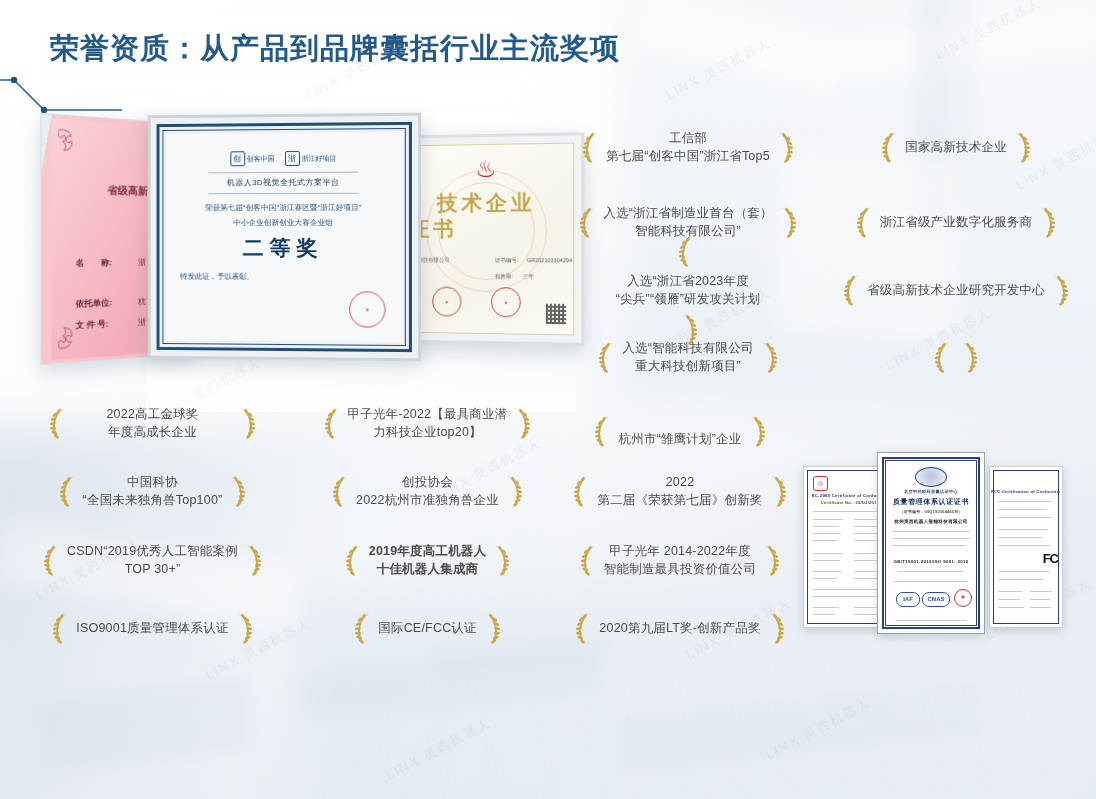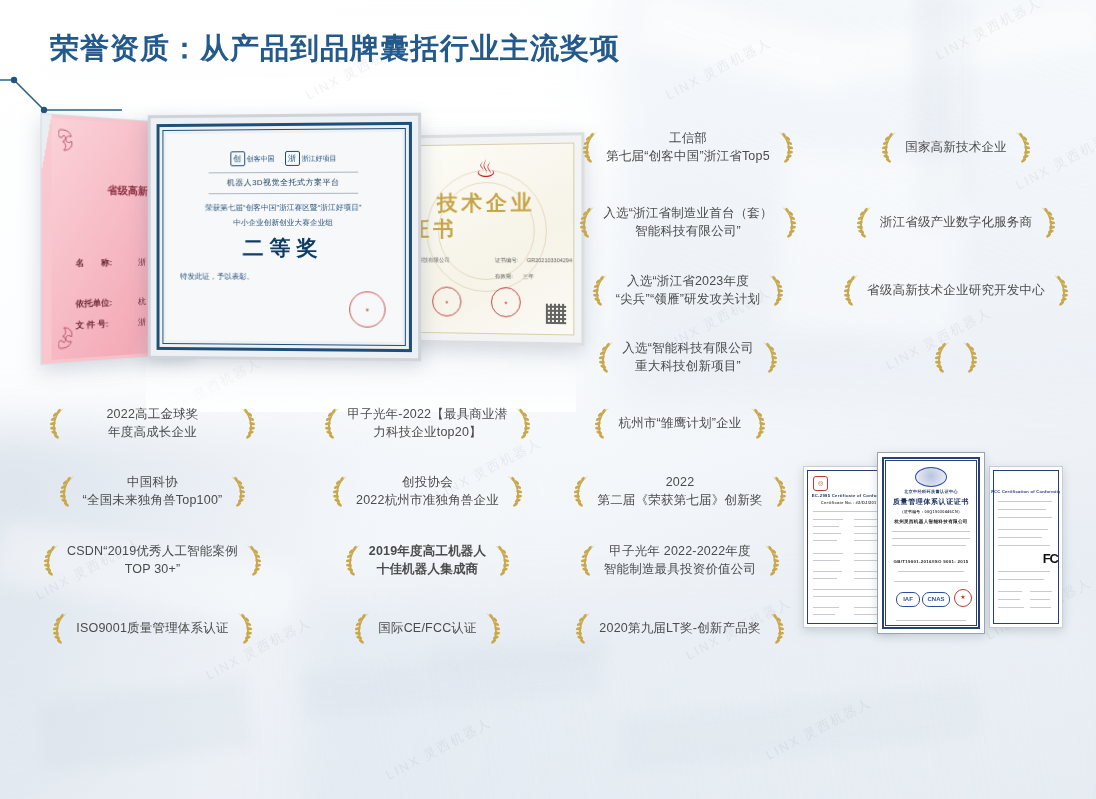--- a/index.html
+++ b/index.html
@@ -362,21 +362,21 @@
           <ellipse cx="4.6" cy="13" rx="3" ry="1.5" transform="rotate(-25 4.6 13)"></ellipse>
           <ellipse cx="3.8" cy="17.6" rx="3" ry="1.5" transform="rotate(-12 3.8 17.6)"></ellipse>
           <ellipse cx="4" cy="22.2" rx="3" ry="1.5" transform="rotate(5 4 22.2)"></ellipse>
           <ellipse cx="5.2" cy="26.6" rx="3" ry="1.5" transform="rotate(20 5.2 26.6)"></ellipse>
           <ellipse cx="7.4" cy="30.4" rx="3" ry="1.5" transform="rotate(38 7.4 30.4)"></ellipse>
           <ellipse cx="9.8" cy="5" rx="2.6" ry="1.3" transform="rotate(-55 9.8 5)"></ellipse>
         </g>
       </svg>
   </div>
 
-  <div class="award" style="left:560px;top:265px;width:256px;height:50px;">
+  <div class="award" style="left:560px;top:265px;width:256px;height:50px;flex-direction:column;">
     <svg class="laurel" viewBox="0 0 20 34">
         <g fill="#c9a84c">
           <path d="M15 2C8 6 4 13 4 21c0 5 2 9 5 11-2-4-3-8-3-12C6 13 9 7 15 2z"></path>
           <ellipse cx="6.4" cy="8.5" rx="3" ry="1.5" transform="rotate(-40 6.4 8.5)"></ellipse>
           <ellipse cx="4.6" cy="13" rx="3" ry="1.5" transform="rotate(-25 4.6 13)"></ellipse>
           <ellipse cx="3.8" cy="17.6" rx="3" ry="1.5" transform="rotate(-12 3.8 17.6)"></ellipse>
           <ellipse cx="4" cy="22.2" rx="3" ry="1.5" transform="rotate(5 4 22.2)"></ellipse>
           <ellipse cx="5.2" cy="26.6" rx="3" ry="1.5" transform="rotate(20 5.2 26.6)"></ellipse>
           <ellipse cx="7.4" cy="30.4" rx="3" ry="1.5" transform="rotate(38 7.4 30.4)"></ellipse>
           <ellipse cx="9.8" cy="5" rx="2.6" ry="1.3" transform="rotate(-55 9.8 5)"></ellipse>
@@ -787,21 +787,21 @@
           <ellipse cx="4.6" cy="13" rx="3" ry="1.5" transform="rotate(-25 4.6 13)"></ellipse>
           <ellipse cx="3.8" cy="17.6" rx="3" ry="1.5" transform="rotate(-12 3.8 17.6)"></ellipse>
           <ellipse cx="4" cy="22.2" rx="3" ry="1.5" transform="rotate(5 4 22.2)"></ellipse>
           <ellipse cx="5.2" cy="26.6" rx="3" ry="1.5" transform="rotate(20 5.2 26.6)"></ellipse>
           <ellipse cx="7.4" cy="30.4" rx="3" ry="1.5" transform="rotate(38 7.4 30.4)"></ellipse>
           <ellipse cx="9.8" cy="5" rx="2.6" ry="1.3" transform="rotate(-55 9.8 5)"></ellipse>
         </g>
       </svg>
   </div>
 
-  <div class="award" style="left:560px;top:398px;width:240px;height:50px;">
+  <div class="award" style="left:560px;top:398px;width:240px;height:50px;align-items:flex-end;">
     <svg class="laurel" viewBox="0 0 20 34">
         <g fill="#c9a84c">
           <path d="M15 2C8 6 4 13 4 21c0 5 2 9 5 11-2-4-3-8-3-12C6 13 9 7 15 2z"></path>
           <ellipse cx="6.4" cy="8.5" rx="3" ry="1.5" transform="rotate(-40 6.4 8.5)"></ellipse>
           <ellipse cx="4.6" cy="13" rx="3" ry="1.5" transform="rotate(-25 4.6 13)"></ellipse>
           <ellipse cx="3.8" cy="17.6" rx="3" ry="1.5" transform="rotate(-12 3.8 17.6)"></ellipse>
           <ellipse cx="4" cy="22.2" rx="3" ry="1.5" transform="rotate(5 4 22.2)"></ellipse>
           <ellipse cx="5.2" cy="26.6" rx="3" ry="1.5" transform="rotate(20 5.2 26.6)"></ellipse>
           <ellipse cx="7.4" cy="30.4" rx="3" ry="1.5" transform="rotate(38 7.4 30.4)"></ellipse>
           <ellipse cx="9.8" cy="5" rx="2.6" ry="1.3" transform="rotate(-55 9.8 5)"></ellipse>
@@ -862,21 +862,21 @@
           <ellipse cx="6.4" cy="8.5" rx="3" ry="1.5" transform="rotate(-40 6.4 8.5)"></ellipse>
           <ellipse cx="4.6" cy="13" rx="3" ry="1.5" transform="rotate(-25 4.6 13)"></ellipse>
           <ellipse cx="3.8" cy="17.6" rx="3" ry="1.5" transform="rotate(-12 3.8 17.6)"></ellipse>
           <ellipse cx="4" cy="22.2" rx="3" ry="1.5" transform="rotate(5 4 22.2)"></ellipse>
           <ellipse cx="5.2" cy="26.6" rx="3" ry="1.5" transform="rotate(20 5.2 26.6)"></ellipse>
           <ellipse cx="7.4" cy="30.4" rx="3" ry="1.5" transform="rotate(38 7.4 30.4)"></ellipse>
           <ellipse cx="9.8" cy="5" rx="2.6" ry="1.3" transform="rotate(-55 9.8 5)"></ellipse>
         </g>
       </svg>
     <div class="award-text">
-      <div>甲子光年 2022-2022年度</div>
+      <div>甲子光年 2014-2022年度</div>
         <div>智能制造最具投资价值公司</div>
     </div>
     <svg class="laurel" viewBox="0 0 20 34" style="transform:scaleX(-1);">
         <g fill="#c9a84c">
           <path d="M15 2C8 6 4 13 4 21c0 5 2 9 5 11-2-4-3-8-3-12C6 13 9 7 15 2z"></path>
           <ellipse cx="6.4" cy="8.5" rx="3" ry="1.5" transform="rotate(-40 6.4 8.5)"></ellipse>
           <ellipse cx="4.6" cy="13" rx="3" ry="1.5" transform="rotate(-25 4.6 13)"></ellipse>
           <ellipse cx="3.8" cy="17.6" rx="3" ry="1.5" transform="rotate(-12 3.8 17.6)"></ellipse>
           <ellipse cx="4" cy="22.2" rx="3" ry="1.5" transform="rotate(5 4 22.2)"></ellipse>
           <ellipse cx="5.2" cy="26.6" rx="3" ry="1.5" transform="rotate(20 5.2 26.6)"></ellipse>

